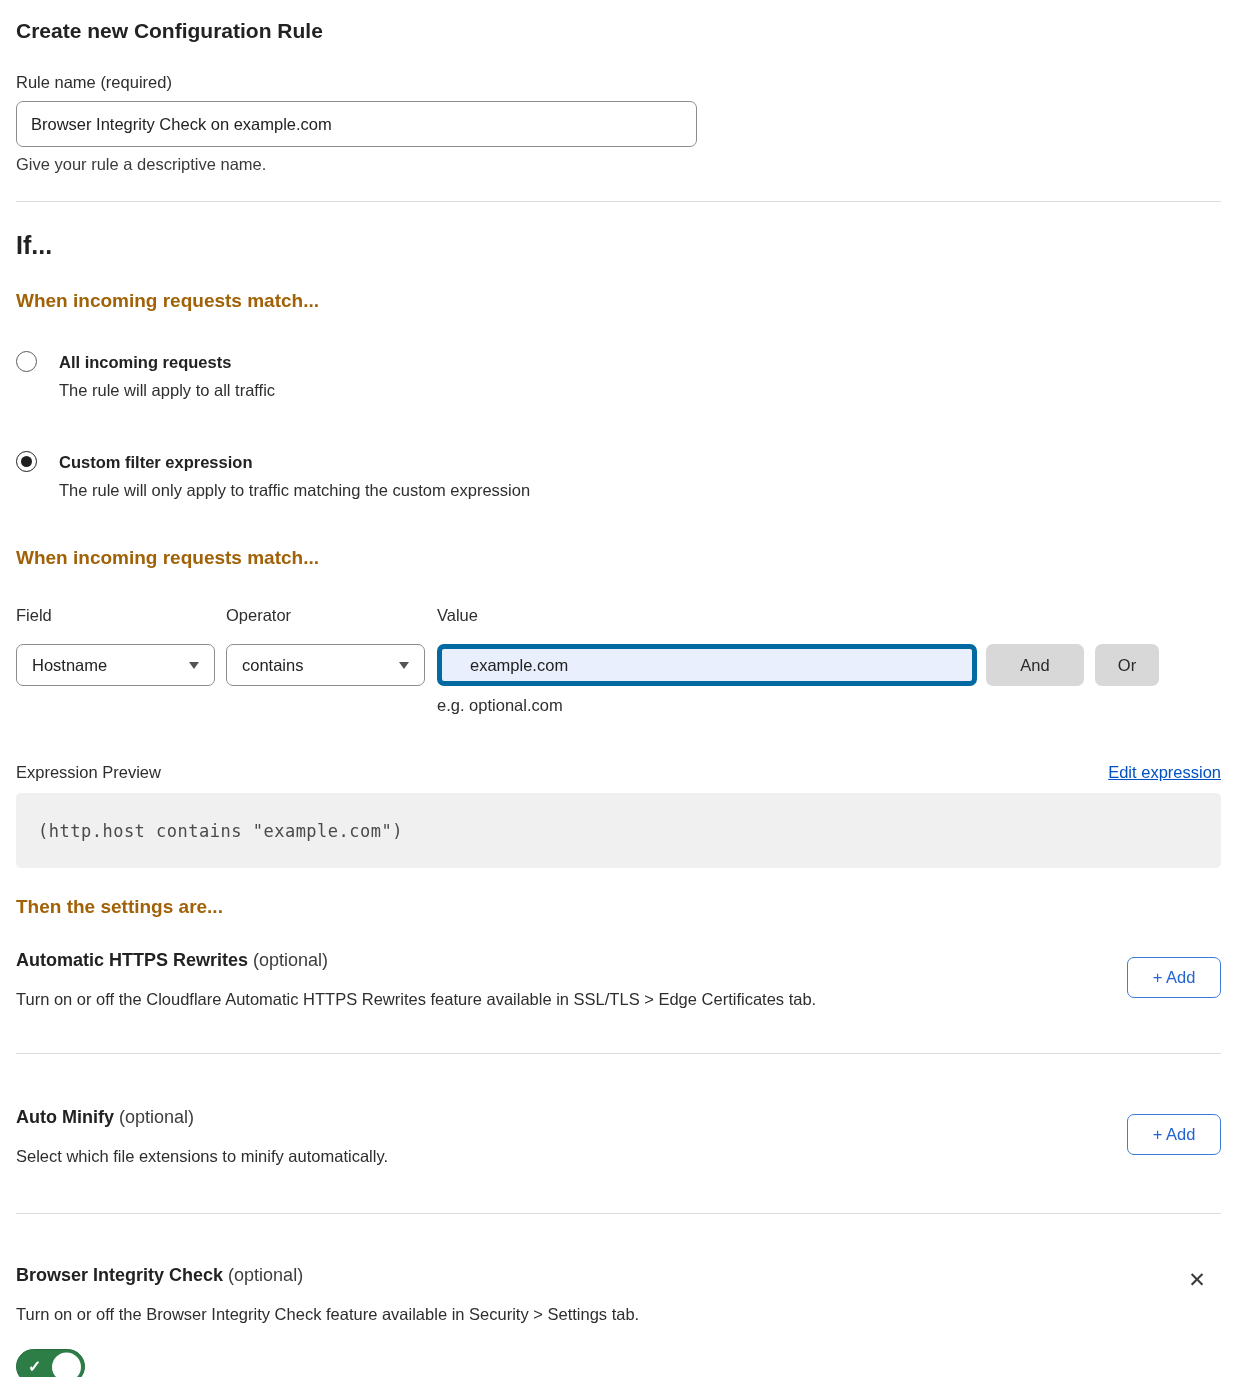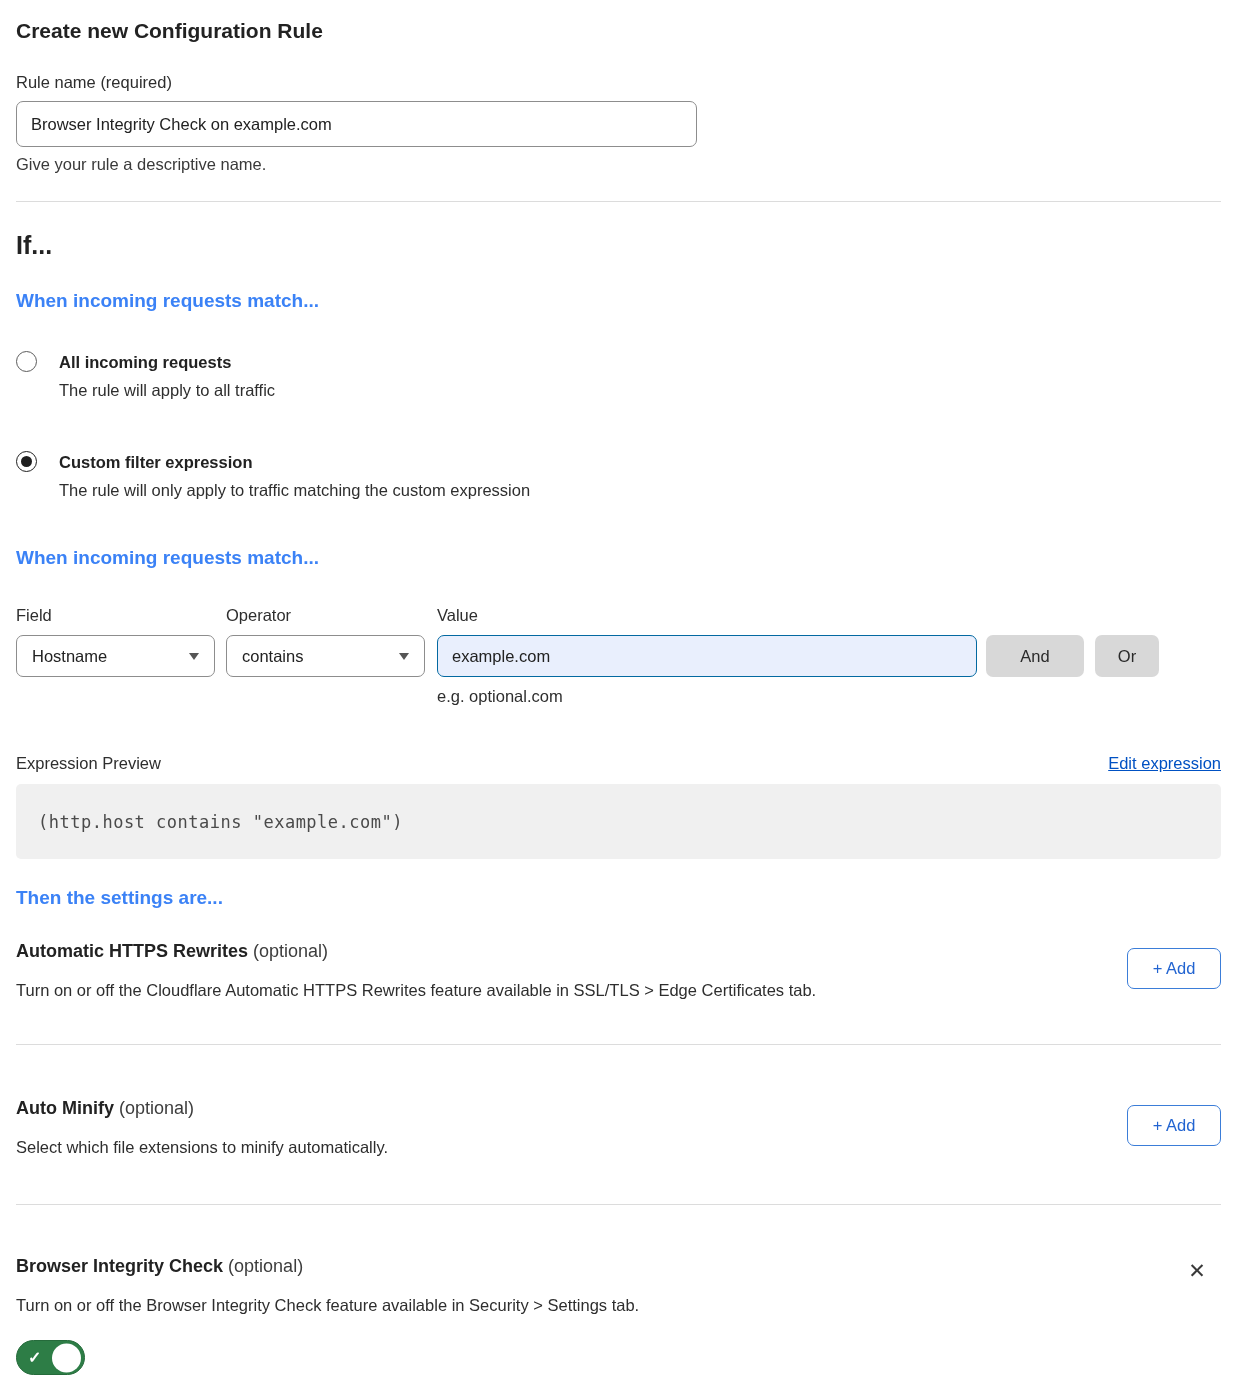--- a/index.html
+++ b/index.html
@@ -58,21 +58,21 @@
     font-size: 25px;
     font-weight: 700;
     line-height: 34px;
     color: #222;
   }
   .sub-heading {
     margin-top: 27px;
     font-size: 19px;
     font-weight: 700;
     line-height: 24px;
-    color: #3b82f6;
+    color: #a16207;
   }
 
   .radio-row { display: flex; align-items: flex-start; }
   .radio-row.first { margin-top: 38px; }
   .radio-row.second { margin-top: 50px; }
   .radio-circle {
     flex: 0 0 auto;
     width: 21px; height: 21px;
     border: 1.5px solid #5c5c5c;
     border-radius: 50%;
@@ -107,21 +107,21 @@
   .builder-labels {
     display: flex;
     margin-top: 36px;
     font-size: 16.5px;
     color: #2e2e2e;
   }
   .builder-labels .lbl-field { width: 210px; }
   .builder-labels .lbl-operator { width: 211px; }
   .builder-controls {
     display: flex;
-    margin-top: 10px;
+    margin-top: 19px;
     align-items: center;
   }
   .select-box {
     width: 199px;
     height: 42px;
     border: 1px solid #8d8d8d;
     border-radius: 7px;
     background: #fff;
     display: inline-flex;
     align-items: center;
@@ -135,24 +135,24 @@
   .chevron {
     width: 0; height: 0;
     border-left: 5.5px solid transparent;
     border-right: 5.5px solid transparent;
     border-top: 7px solid #555;
   }
   .value-input {
     margin-left: 12px;
     width: 540px;
     height: 42px;
-    border: 1px solid #0369a1;
+    border: 5px solid #0369a1;
     border-radius: 7px;
     background: #e9effd;
-    padding: 0 14px;
+    padding: 0 28px;
     font-family: "Liberation Sans", sans-serif;
     font-size: 16.5px;
     color: #222;
     outline: none;
   }
   .btn-gray {
     height: 42px;
     border: none;
     border-radius: 7px;
     background: #d8d8d8;

